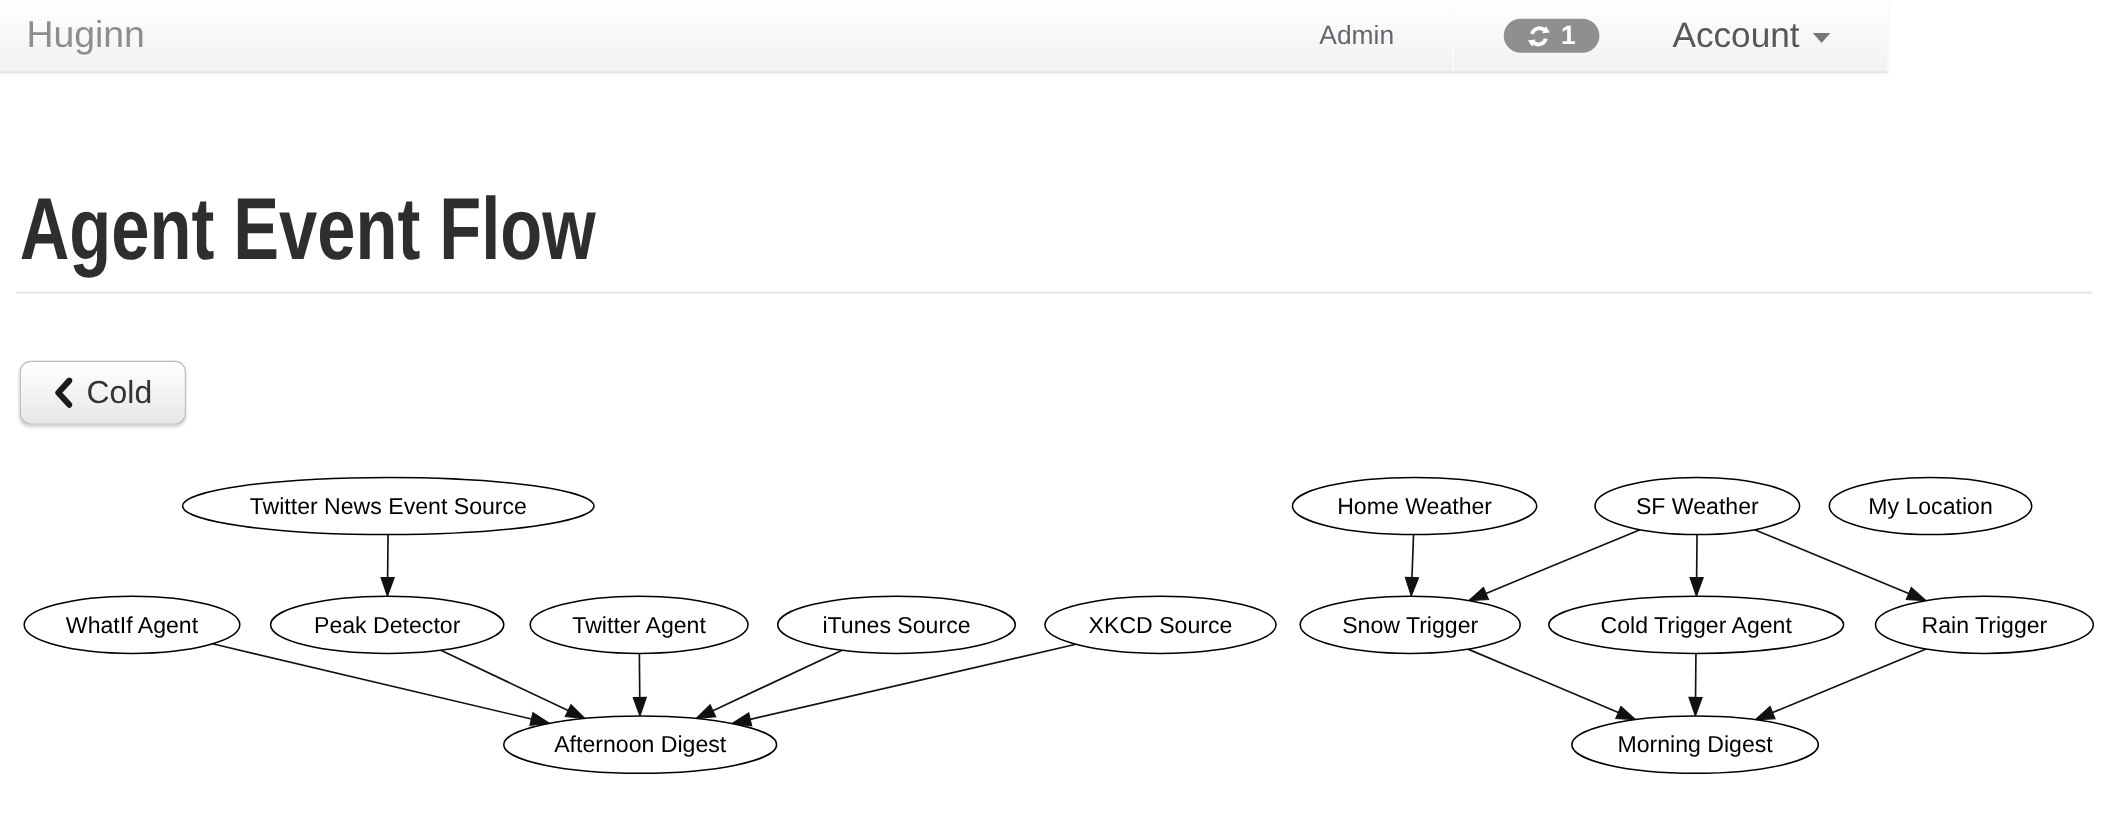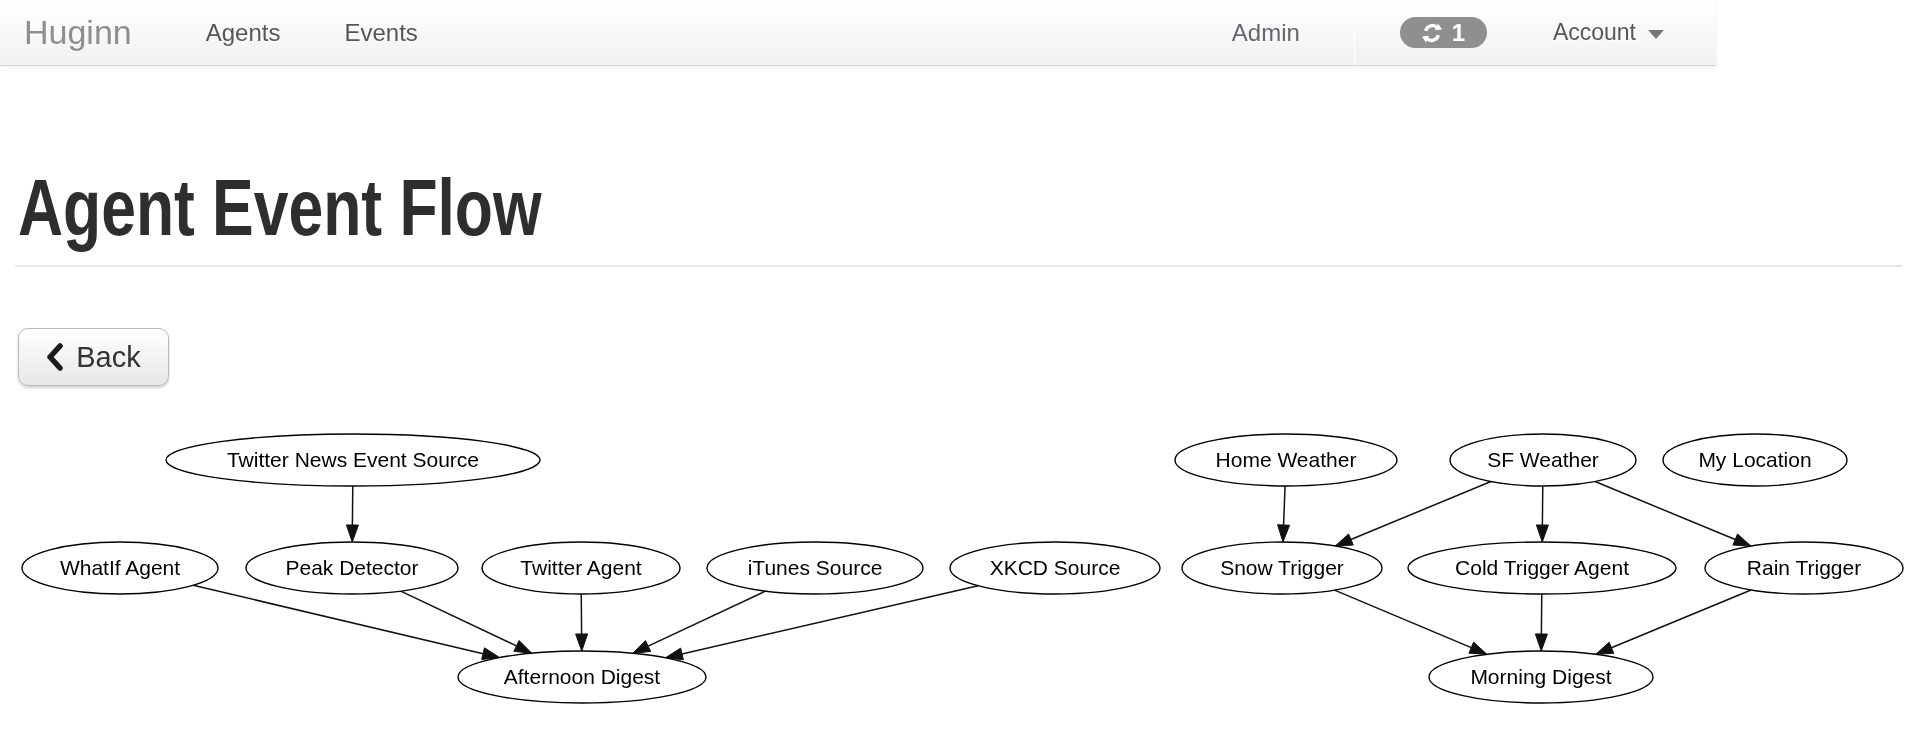--- a/index.html
+++ b/index.html
@@ -34,21 +34,21 @@
     margin-left:45px; height:31px; min-width:87px; padding:0 16px 0 12px;
     background:#8f8f8f; border-radius:16px;
     display:flex; align-items:center; justify-content:center; gap:6px;
     cursor:pointer;
   }
   .job-badge .count { color:#fff; font-size:24px; font-weight:bold; line-height:1; }
   .account {
     margin-left:66px; margin-right:52px; display:flex; align-items:center;
     gap:12px; cursor:pointer; text-decoration:none;
   }
-  .account .label { font-size:23px; color:#575757; text-shadow:0 1px 0 #fff; }
+  .account .label { font-size:32px; color:#575757; text-shadow:0 1px 0 #fff; }
   .caret {
     width:0; height:0; margin-top:4px;
     border-left:8px solid transparent; border-right:8px solid transparent;
     border-top:9px solid #777;
   }
 
   
   .page-title {
     position:absolute; top:168px; left:18px;
     font-size:80px; font-weight:bold; color:#2e2e2e; line-height:1;
@@ -76,28 +76,20 @@
   #flow-graph ellipse { fill:#fff; stroke:#000; stroke-width:1.4; }
   #flow-graph .edge-line { stroke:#111; stroke-width:1.5; fill:none; }
   #flow-graph .edge-arrow { fill:#111; stroke:#111; }
   #flow-graph g.node { cursor:pointer; }
 </style>
 </head>
 <body>
 
 <div class="navbar">
   <a class="brand">Huginn</a>
-  <ul class="nav-links">
-    <li>
-        <a>Agents</a>
-      </li>
-    <li>
-        <a>Events</a>
-      </li>
-  </ul>
   <div class="nav-right">
     <a class="admin-link">Admin</a>
     <div class="v-divider"></div>
     <div class="job-badge">
       <svg width="28" height="28" viewBox="0 0 24 24">
         <path d="M6.6 10.2 A 6 6 0 0 1 16.6 7.4" fill="none" stroke="#fff" stroke-width="3"></path>
         <polygon points="14.6,9.6 20.6,9.0 17.2,3.9" fill="#fff"></polygon>
         <path d="M17.4 13.8 A 6 6 0 0 1 7.4 16.6" fill="none" stroke="#fff" stroke-width="3"></path>
         <polygon points="9.4,14.4 3.4,15.0 6.8,20.1" fill="#fff"></polygon>
       </svg>
@@ -110,21 +102,21 @@
   </div>
 </div>
 
 <h1 class="page-title">Agent Event Flow</h1>
 <div class="title-rule"></div>
 
 <button class="back-btn">
   <svg width="17" height="28" viewBox="0 0 17 28">
     <path d="M14 3 L4 14 L14 25" fill="none" stroke="#1c1c1c" stroke-width="5.5" stroke-linecap="round" stroke-linejoin="round"></path>
   </svg>
-  <span class="back-label">Back</span>
+  <span class="back-label">Cold</span>
 </button>
 
 <svg id="flow-graph" width="1924" height="334" viewBox="0 0 1924 334">
     <g>
       <line x1="352.75925945875565" y1="65.99997845439049" x2="352.39814078013126" y2="105.00079574582746" class="edge-line"></line>
       <polygon points="352.24074011986403,122.000067054685 346.39839796524035,104.94524257161551 358.39788359502217,105.05634892003941" class="edge-arrow"></polygon>
     </g>
     <g>
       <line x1="193.2319842852657" y1="165.27767594609082" x2="483.08165668429643" y2="233.66212246447685" class="edge-line"></line>
       <polygon points="499.62739712356597,237.56577118283266 481.703898313112,239.50179556068963 484.45941505548086,227.82244936826407" class="edge-arrow"></polygon>

